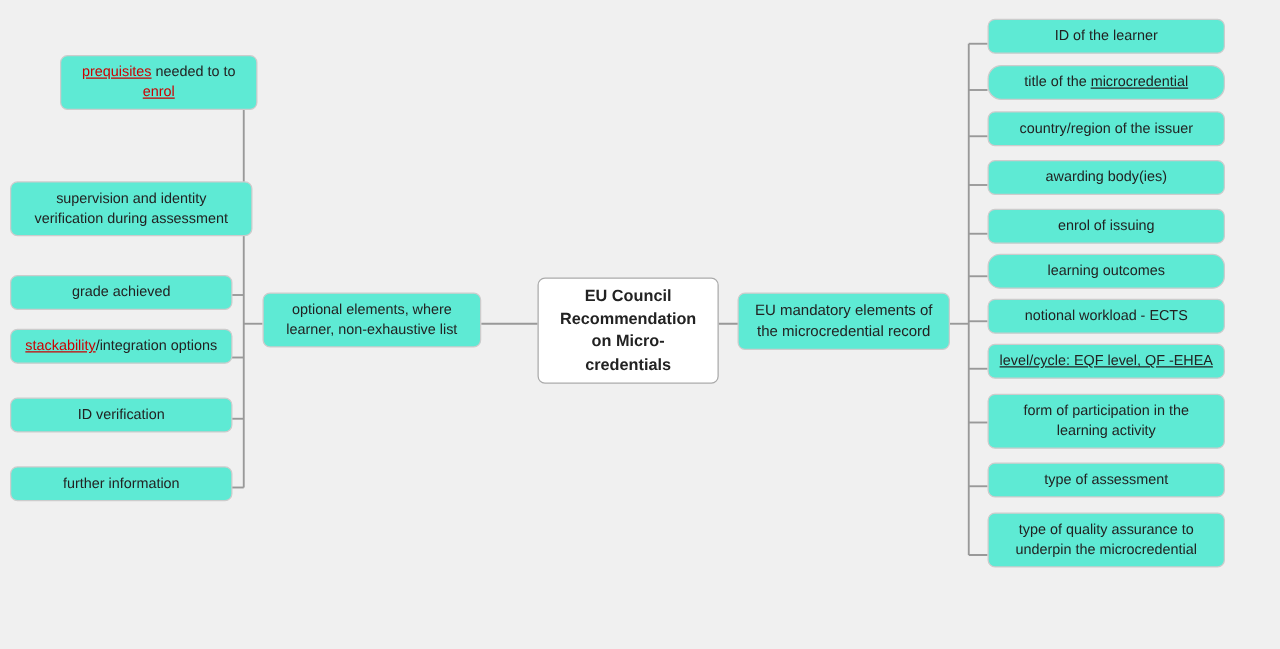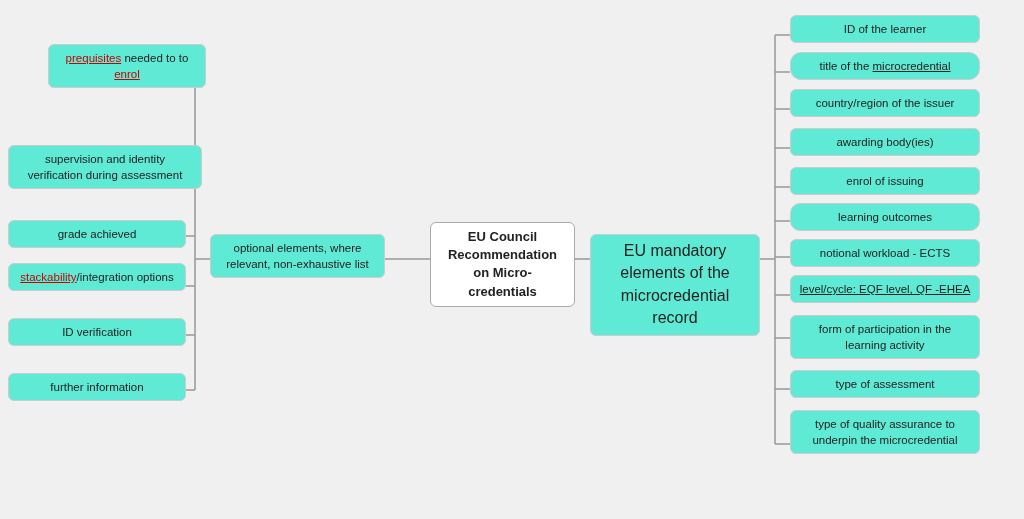--- a/index.html
+++ b/index.html
@@ -112,28 +112,28 @@
 
   <div class="node" style="left:8px; top:318px; width:178px;">
     <span>ID verification</span>
   </div>
 
   <div class="node" style="left:8px; top:373px; width:178px;text-align:center;">
     <span>further information</span>
   </div>
 
   <div class="node" style="left:210px; top:234px; width:175px; font-size:11.5px;">
-    <span>optional elements, where relevant, non-exhaustive list</span>
+    <span>optional elements, where learner, non-exhaustive list</span>
   </div>
 
   <div class="node center" style="left:430px; top:222px; width:145px; font-size:13px;">
     <span>EU Council Recommendation on Micro-credentials</span>
   </div>
 
-  <div class="node" style="left:590px; top:234px; width:170px; font-size:16px;">
+  <div class="node" style="left:590px; top:234px; width:170px; font-size:12px;">
     <span>EU mandatory elements of the microcredential record</span>
   </div>
 
   <div class="node" style="left:790px; top:15px; width:190px;">
     <span>ID of the learner</span>
   </div>
 
   <div class="node" style="left:790px; top:52px; width:190px;border-radius:11px;">
     title of the <span class="link-black">microcredential</span>
   </div>

